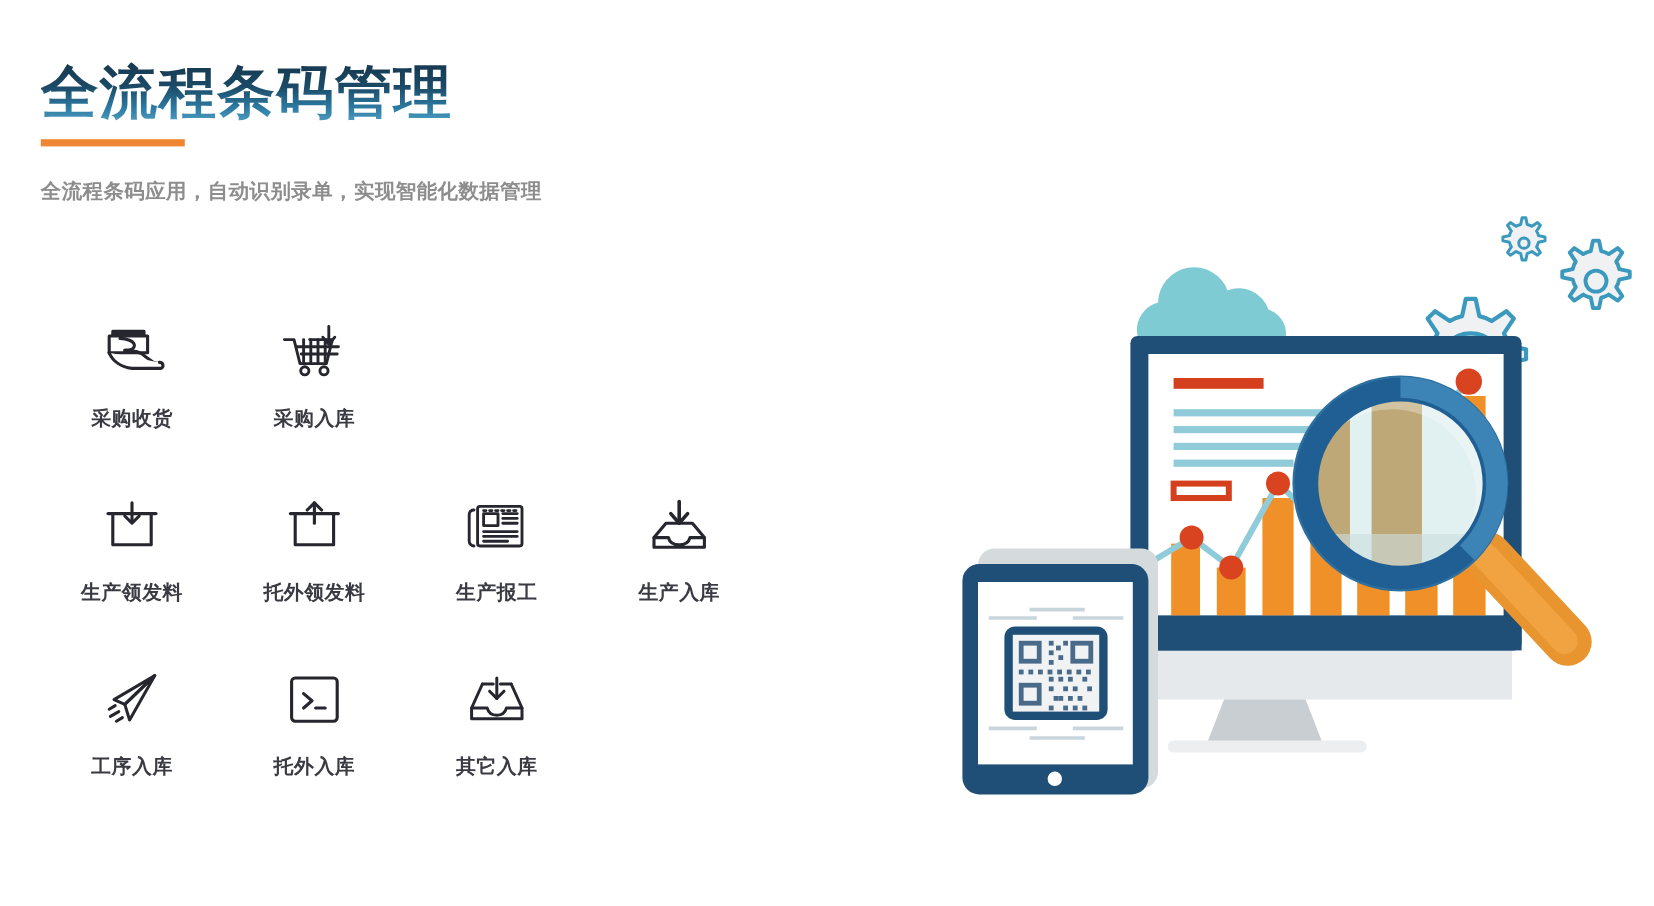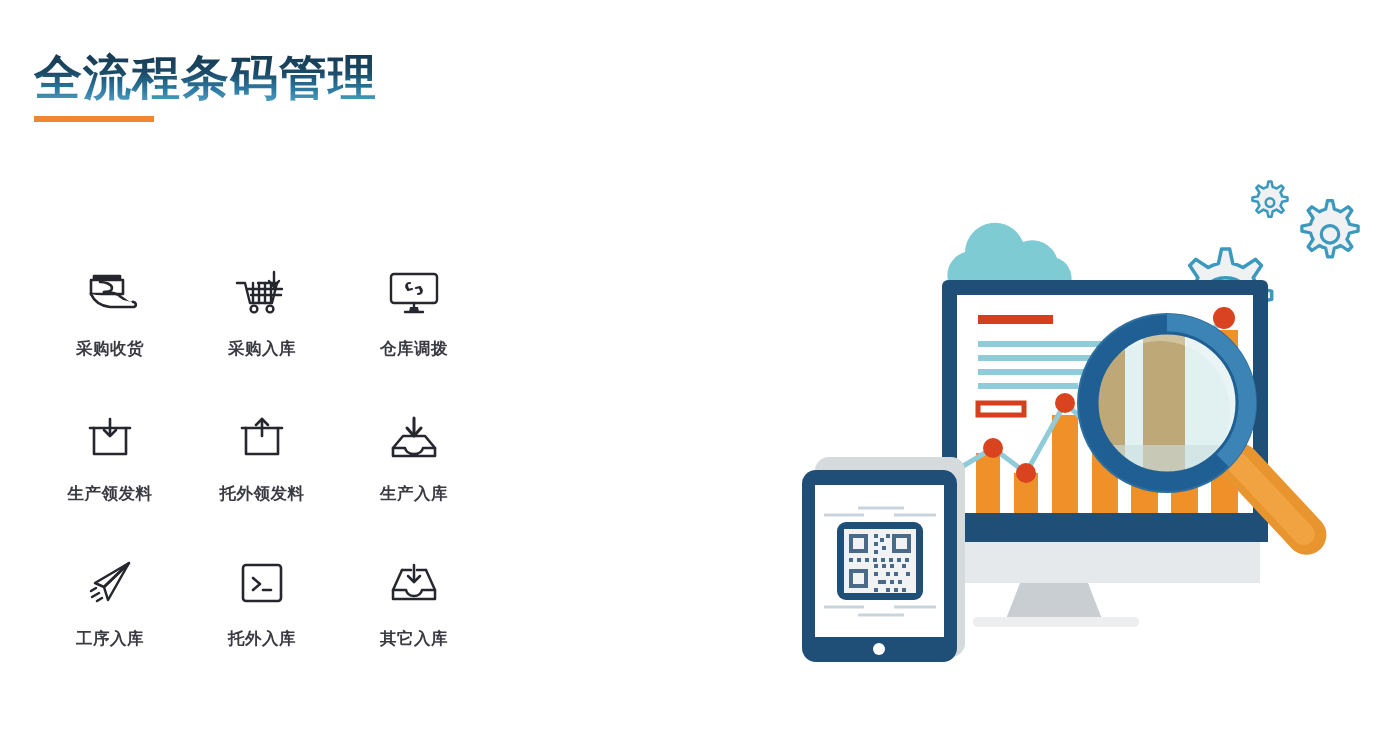--- a/index.html
+++ b/index.html
@@ -95,20 +95,21 @@
     height: 520px;
   }
   .illustration svg { display: block; }
 </style>
 </head>
 <body>
 
 <div class="header">
   <h1 class="page-title">全流程条码管理</h1>
   <div class="title-underline"></div>
+  <div class="page-subtitle">全流程条码应用，自动识别录单，实现智能化数据管理</div>
 </div>
 
 <div class="icon-grid">
 
   <div class="icon-row">
 
     <div class="icon-cell">
       <div class="icon-art">
         <svg width="60" height="50" viewBox="0 0 60 50">
           <g fill="none" stroke="#26262e" stroke-width="2.6" stroke-linejoin="round" stroke-linecap="round">
@@ -136,37 +137,20 @@
             <path d="M20 15 v20 M26 15 v20 M32 15 v20 M38 15 v20"></path>
             <circle cx="21" cy="41" r="3.4"></circle>
             <circle cx="37" cy="41" r="3.4"></circle>
           </g>
         </svg>
       </div>
       <div class="icon-label">采购入库</div>
     </div>
 
 
-    <div class="icon-cell">
-      <div class="icon-art">
-        <svg width="54" height="48" viewBox="0 0 54 48">
-          <g fill="none" stroke="#26262e" stroke-width="2.4" stroke-linecap="round" stroke-linejoin="round">
-            <rect x="4" y="5" width="46" height="29" rx="3"></rect>
-            <path d="M23 38 h8 l1 5 h-10 z" fill="#26262e" stroke="none"></path>
-            <path d="M18 43 h18"></path>
-            <path d="M27 34 v4"></path>
-            <path d="M23 14 c-4 0 -5 4 -2 6" stroke-width="2.2"></path>
-            <path d="M20 17 l1 4 l4 -1" stroke-width="2.2"></path>
-            <path d="M31 25 c4 0 5 -4 2 -6" stroke-width="2.2"></path>
-            <path d="M34 22 l-1 -4 l-4 1" stroke-width="2.2"></path>
-          </g>
-        </svg>
-      </div>
-      <div class="icon-label">仓库调拨</div>
-    </div>
 
 
   </div>
 
   <div class="icon-row">
 
     <div class="icon-cell">
       <div class="icon-art">
         <svg width="52" height="46" viewBox="0 0 52 46">
           <g fill="none" stroke="#26262e" stroke-width="2.6" stroke-linecap="round" stroke-linejoin="round">
@@ -187,20 +171,35 @@
             <path d="M26 4 v17"></path>
             <path d="M20 10 l6 -6 l6 6"></path>
             <path d="M6 13 h40"></path>
             <path d="M10 13 v26 h32 v-26"></path>
           </g>
         </svg>
       </div>
       <div class="icon-label">托外领发料</div>
     </div>
 
+    <div class="icon-cell">
+      <div class="icon-art">
+        <svg width="54" height="44" viewBox="0 0 54 44">
+          <g fill="none" stroke="#26262e" stroke-width="2.4" stroke-linecap="round" stroke-linejoin="round">
+            <path d="M8 9 c-3 0 -4 2 -4 4 v22 c0 2 2 4 4 4"></path>
+            <rect x="11" y="6" width="37" height="33" rx="2"></rect>
+            <rect x="16" y="12" width="12" height="10"></rect>
+            <path d="M32 12 h12 M32 16 h12 M32 20 h12"></path>
+            <path d="M16 27 h28 M16 31 h28 M16 35 h20"></path>
+            <path d="M16 9.5 h28" stroke-dasharray="2 3"></path>
+          </g>
+        </svg>
+      </div>
+      <div class="icon-label">生产报工</div>
+    </div>
 
 
     <div class="icon-cell">
       <div class="icon-art">
         <svg width="54" height="46" viewBox="0 0 54 46">
           <g fill="none" stroke="#26262e" stroke-width="2.6" stroke-linecap="round" stroke-linejoin="round">
             <path d="M27 3 v16" stroke-width="3"></path>
             <path d="M20 13 l7 8 l7 -8" stroke-width="3"></path>
             <path d="M6 33 l10 -12 h22 l10 12"></path>
             <path d="M6 33 h12 c1 4 4 6 9 6 c5 0 8 -2 9 -6 h12 v8 h-42 z"></path>

